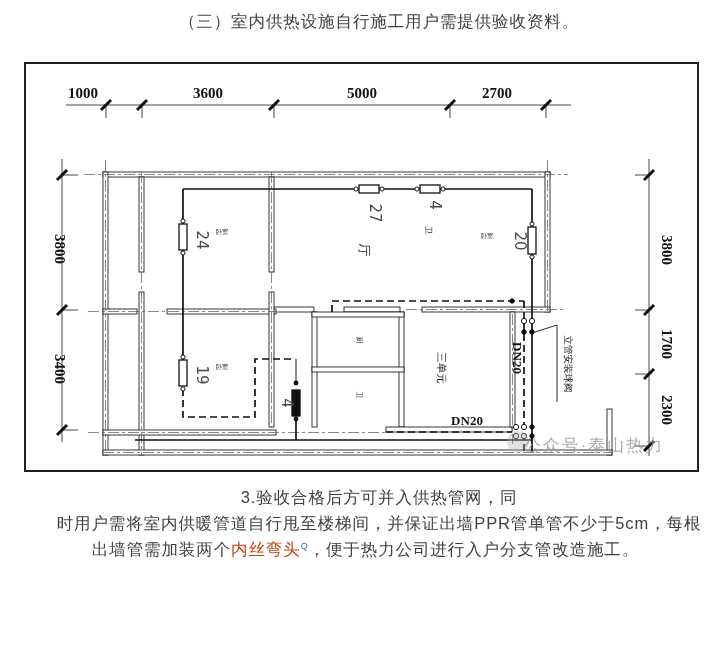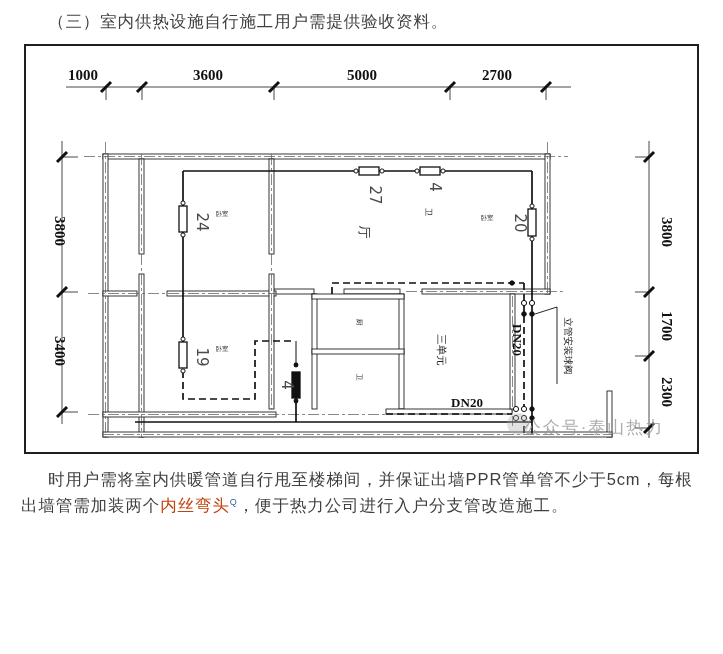--- a/index.html
+++ b/index.html
@@ -1,38 +1,38 @@
 <!DOCTYPE html>
 <html><head>
 <meta charset="utf-8">
 <style>
   html,body{margin:0;padding:0;background:#ffffff;}
   body{width:723px;height:654px;overflow:hidden;font-family:"Liberation Sans",sans-serif;}
   .doc{color:#3f3f3f;font-size:16.5px;line-height:26px;letter-spacing:0.9px;padding:8px 13px 0 21px;}
-  .doc p{margin:0;text-indent:27px;}
+  .doc p{margin:0;text-indent:27px;text-align:center;}
   .doc2{padding-top:12px;}
   a.entry-link{color:#c2410c;text-decoration:none;cursor:pointer;}
   sup.link-sup{color:#3566a5;font-size:9px;vertical-align:super;line-height:0;}
   .figure{margin:10px 0 0 24px;width:675px;height:410px;border:2px solid #1f1f1f;box-sizing:border-box;background:#fff;}
   svg text{font-family:"Liberation Serif",serif;}
   .dimtxt{font-weight:bold;font-size:15px;fill:#111;}
   .radnum{font-family:"DejaVu Sans",sans-serif;font-weight:400;font-size:15px;fill:#4a4a4a;}
   .roomtxt{fill:#222;font-family:"Liberation Serif",serif;}
   .pipetxt{font-weight:bold;font-size:13px;fill:#111;}
   .tinytxt{font-size:6.5px;fill:#333;font-family:"DejaVu Sans",sans-serif;}
   .wm{font-size:17px;fill:rgba(150,150,150,0.8);letter-spacing:2px;font-family:"Liberation Sans",sans-serif;}
 </style>
 </head>
 <body>
 
 <article class="doc">
   <p>（三）室内供热设施自行施工用户需提供验收资料。</p>
 </article>
 
-<figure class="figure" style="margin:10px 0 0 24px;">
+<figure class="figure" style="margin:28px 0 0 24px;">
 <svg width="671" height="406" viewBox="0 0 671 406">
 
   <g stroke="#333" stroke-width="0.9">
     <line x1="40" y1="41" x2="545" y2="41"></line>
     <line x1="80" y1="41" x2="80" y2="54"></line>
         <line x1="116" y1="41" x2="116" y2="54"></line>
     <line x1="248" y1="41" x2="248" y2="54"></line>
         <line x1="424" y1="41" x2="424" y2="54"></line>
     <line x1="520" y1="41" x2="520" y2="54"></line>
   </g>
@@ -192,14 +192,15 @@
   <text class="tinytxt" x="196" y="305" text-anchor="middle">卧室</text>
 
   <g>
     <circle cx="492" cy="378" r="11" fill="rgba(170,170,170,0.35)"></circle>
     <text class="wm" x="568" y="387" text-anchor="middle">公众号·泰山热力</text>
   </g>
 </svg>
 </figure>
 
 <article class="doc doc2">
+  <p>3.验收合格后方可并入供热管网，同</p>
   <p><span>时用户需将室内供暖管道自行甩至楼梯间，并保证出墙PPR管单管不少于5cm，每根出墙管需加装两个</span><a class="entry-link">内丝弯头</a><sup class="link-sup">Q</sup><span>，便于热力公司进行入户分支管改造施工。</span></p>
 </article>
 
 </body></html>

